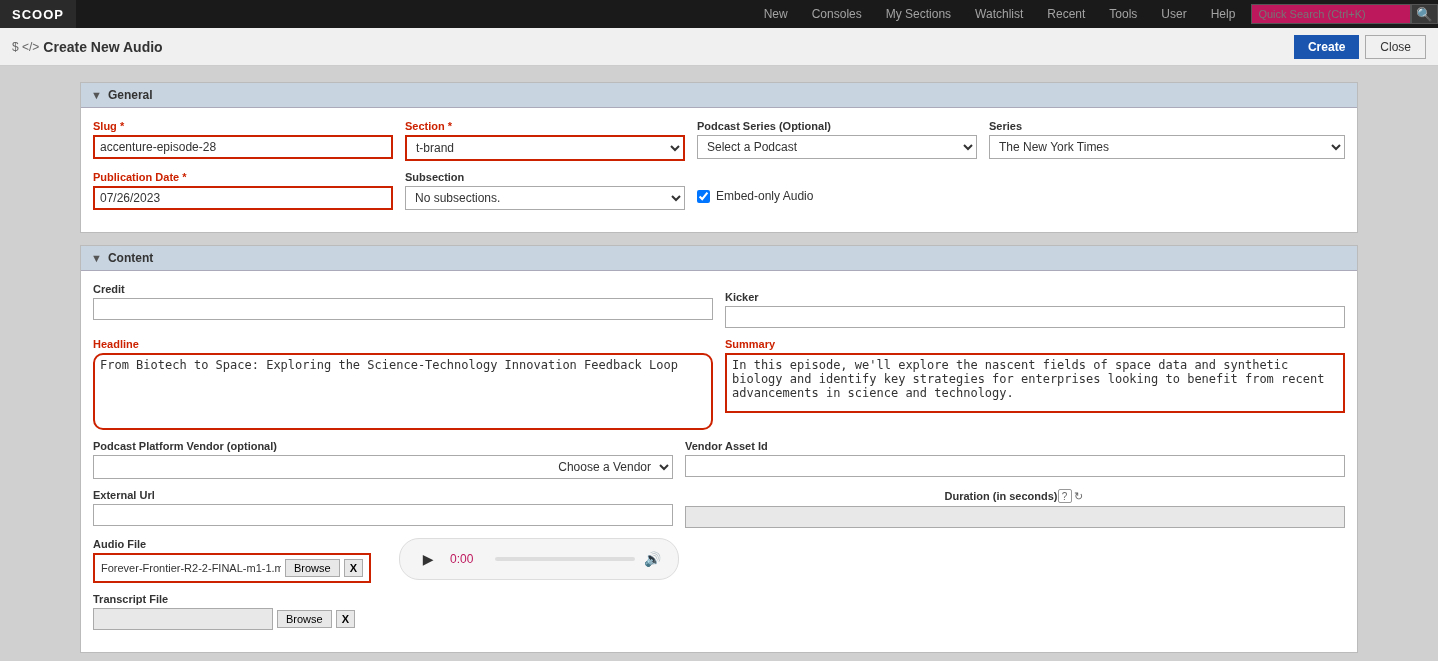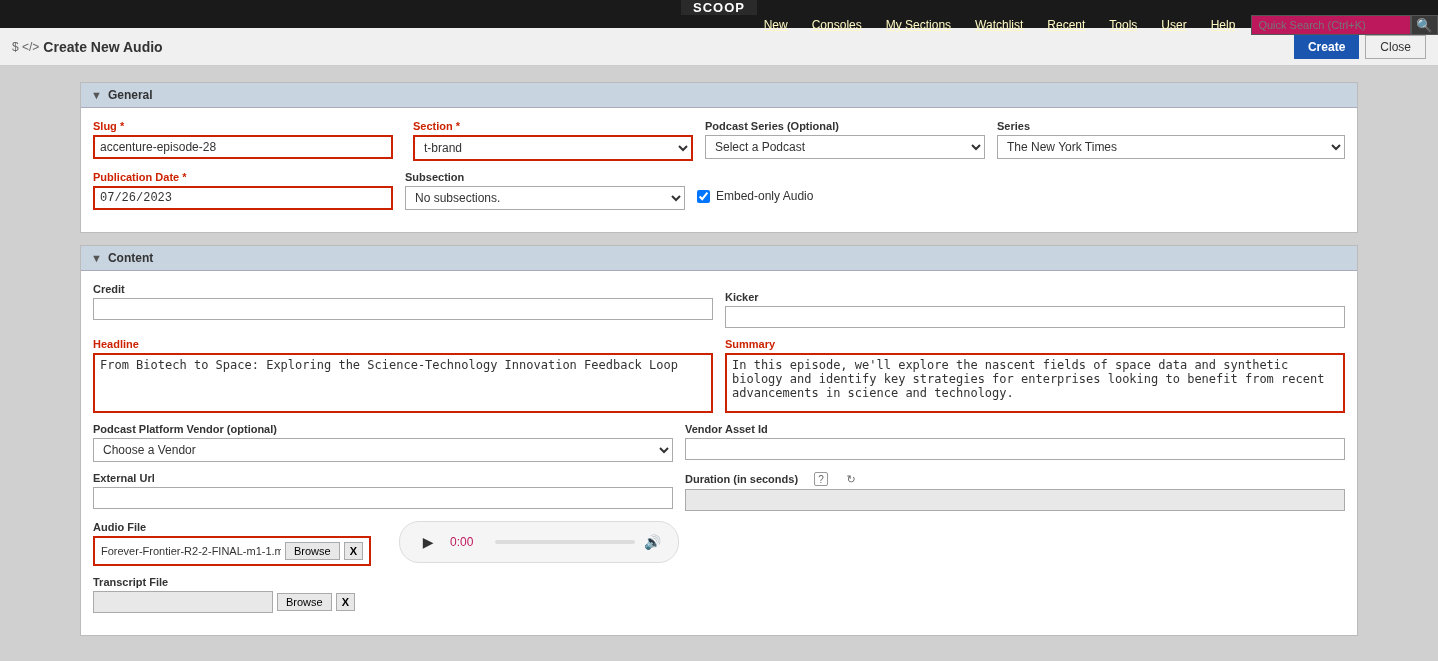--- a/index.html
+++ b/index.html
@@ -5,21 +5,20 @@
     * { box-sizing: border-box; margin: 0; padding: 0; }
     body { font-family: Arial, sans-serif; font-size: 12px; background: #d0d0d0; color: #333; }
 
     
     .top-nav {
       background: #1a1a1a;
       display: flex;
       align-items: center;
       height: 28px;
       padding: 0;
-      flex-direction: column;
     }
     .logo {
       background: #2a2a2a;
       padding: 0 12px;
       height: 100%;
       display: flex;
       align-items: center;
     }
     .logo-text {
       color: white;
@@ -27,28 +26,27 @@
       font-size: 13px;
       letter-spacing: 1px;
     }
     .nav-items {
       display: flex;
       align-items: center;
       margin-left: auto;
       height: 100%;
     }
     .nav-item {
-      color: #fef9c3;
+      color: #a3a3a3;
       padding: 0 12px;
       height: 100%;
       display: flex;
       align-items: center;
       cursor: pointer;
       font-size: 12px;
-      text-decoration: underline;
     }
     .search-box {
       display: flex;
       align-items: center;
       margin-left: 4px;
     }
     .search-input {
       background: #be185d;
       border: 1px solid #555;
       color: #ccc;
@@ -170,52 +168,52 @@
     .field-highlight textarea {
       border: 2px solid #cc2200 !important;
     }
     .field-highlight label {
       color: #cc2200;
     }
 
     .slug-group { width: 300px; }
     .slug-group input { width: 100%; }
 
-    .section-group { width: 280px; margin-left: 8px; }
+    .section-group { width: 280px; }
     .section-group select { width: 100%; }
 
     .podcast-group { width: 280px; }
     .podcast-group select { width: 100%; }
 
     .source-group { flex: 1; }
     .source-group select { width: 100%; }
 
     .pubdate-group { width: 300px; }
-    .pubdate-group input { width: 100%; font-family: Liberation Mono, monospace; }
+    .pubdate-group input { width: 100%; }
 
     .subsection-group { width: 280px; }
     .subsection-group select { width: 100%; }
 
     .embed-check { display: flex; align-items: center; gap: 6px; margin-top: 18px; }
     .embed-check input { margin: 0; }
 
     .credit-group { flex: 1; }
     .credit-group input { width: 100%; }
 
     .kicker-group { flex: 1; margin-top: 8px; }
     .kicker-group input { width: 100%; }
 
     .headline-group { flex: 1; }
-    .headline-group textarea { width: 100%; height: 60px; resize: none; }
+    .headline-group textarea { width: 100%; height: 77px; resize: none; border-radius: 10px; }
 
     .summary-group { flex: 1; justify-content: flex-end; }
     .summary-group textarea { width: 100%; height: 60px; resize: none; }
 
     .vendor-group { width: 580px; }
-    .vendor-group select { width: 100%; }
+    .vendor-group select { width: 100%; text-align: right; }
 
     .vendor-asset-group { flex: 1; }
     .vendor-asset-group input { width: 100%; }
 
     .ext-url-group { width: 580px; }
     .ext-url-group input { width: 100%; }
     .duration-input { width: 100%; background: #e8e8e8; border: 1px solid #aaa; height: 22px; }
     .audio-file-inner {
       display: flex;
       align-items: center;
@@ -302,21 +300,22 @@
     }
     .volume-icon {
       color: #333;
       font-size: 14px;
       cursor: pointer;
     }
 
     .duration-label-row {
       display: flex;
       align-items: center;
-      gap: 16px;
+      gap: 0;
+      justify-content: center;
     }
     .help-icon {
       width: 14px;
       height: 14px;
       border: 1px solid #999;
       border-radius: 2px;
       display: inline-flex;
       align-items: center;
       justify-content: center;
       font-size: 10px;

